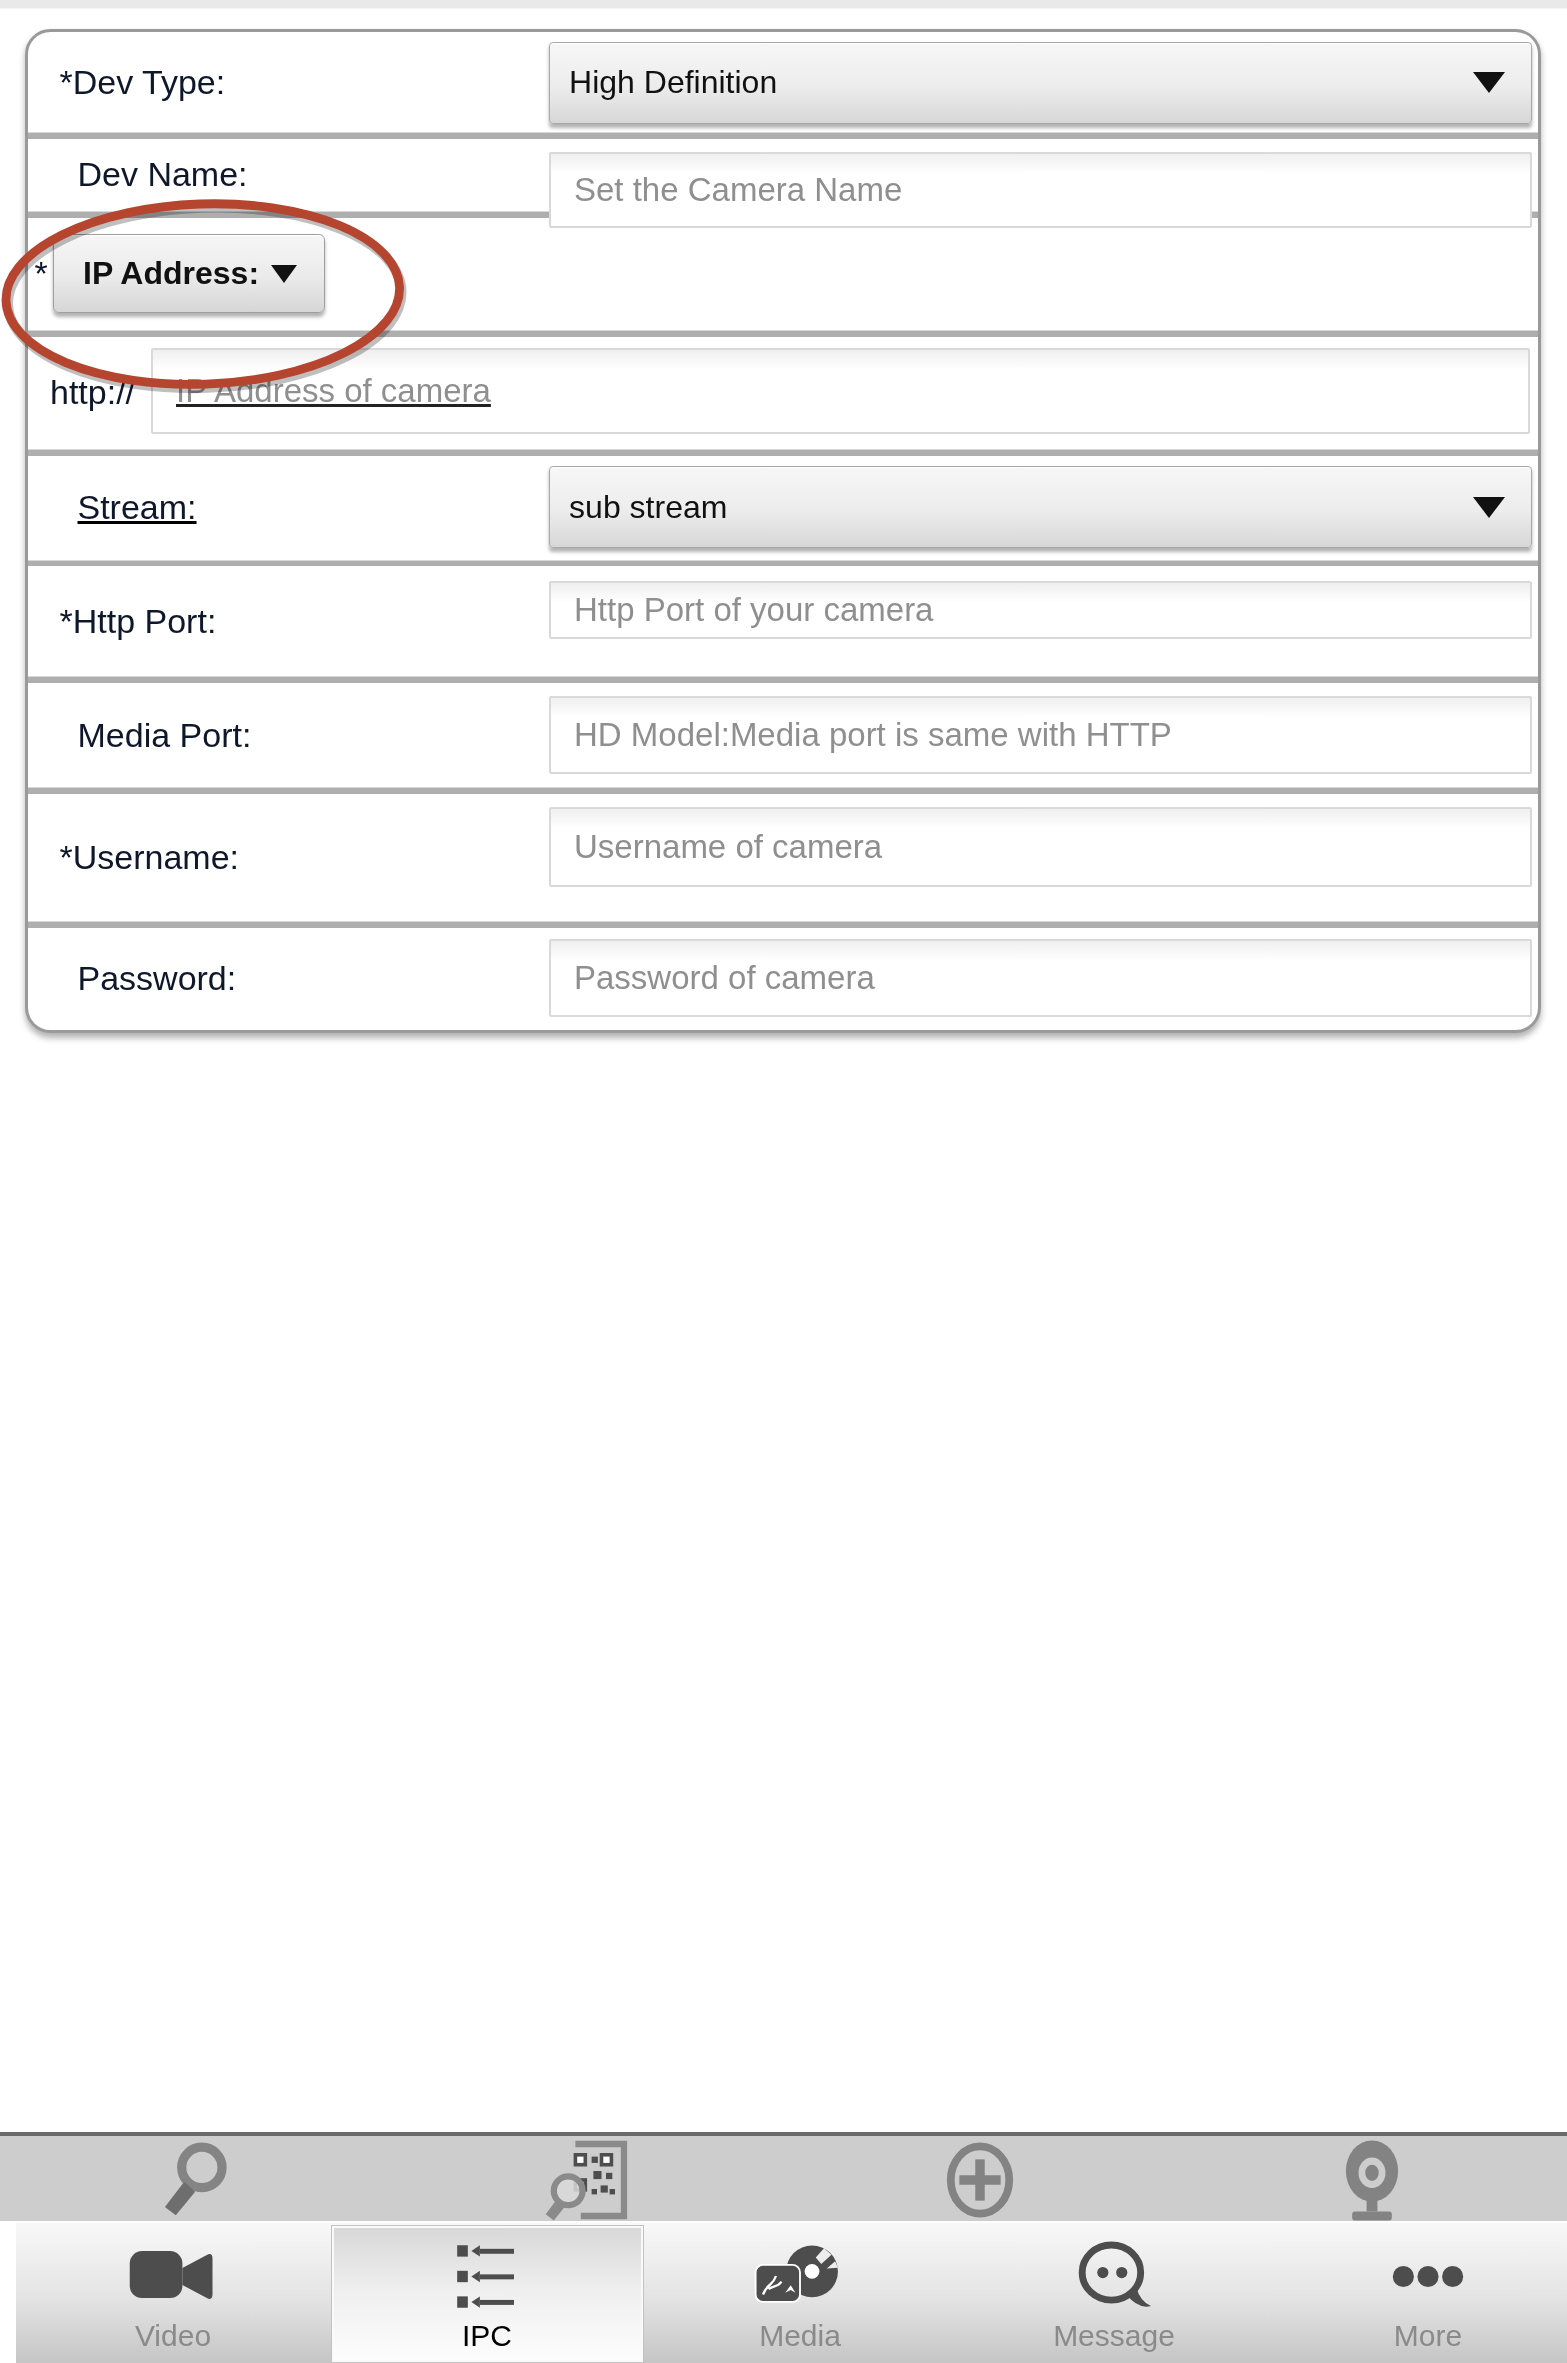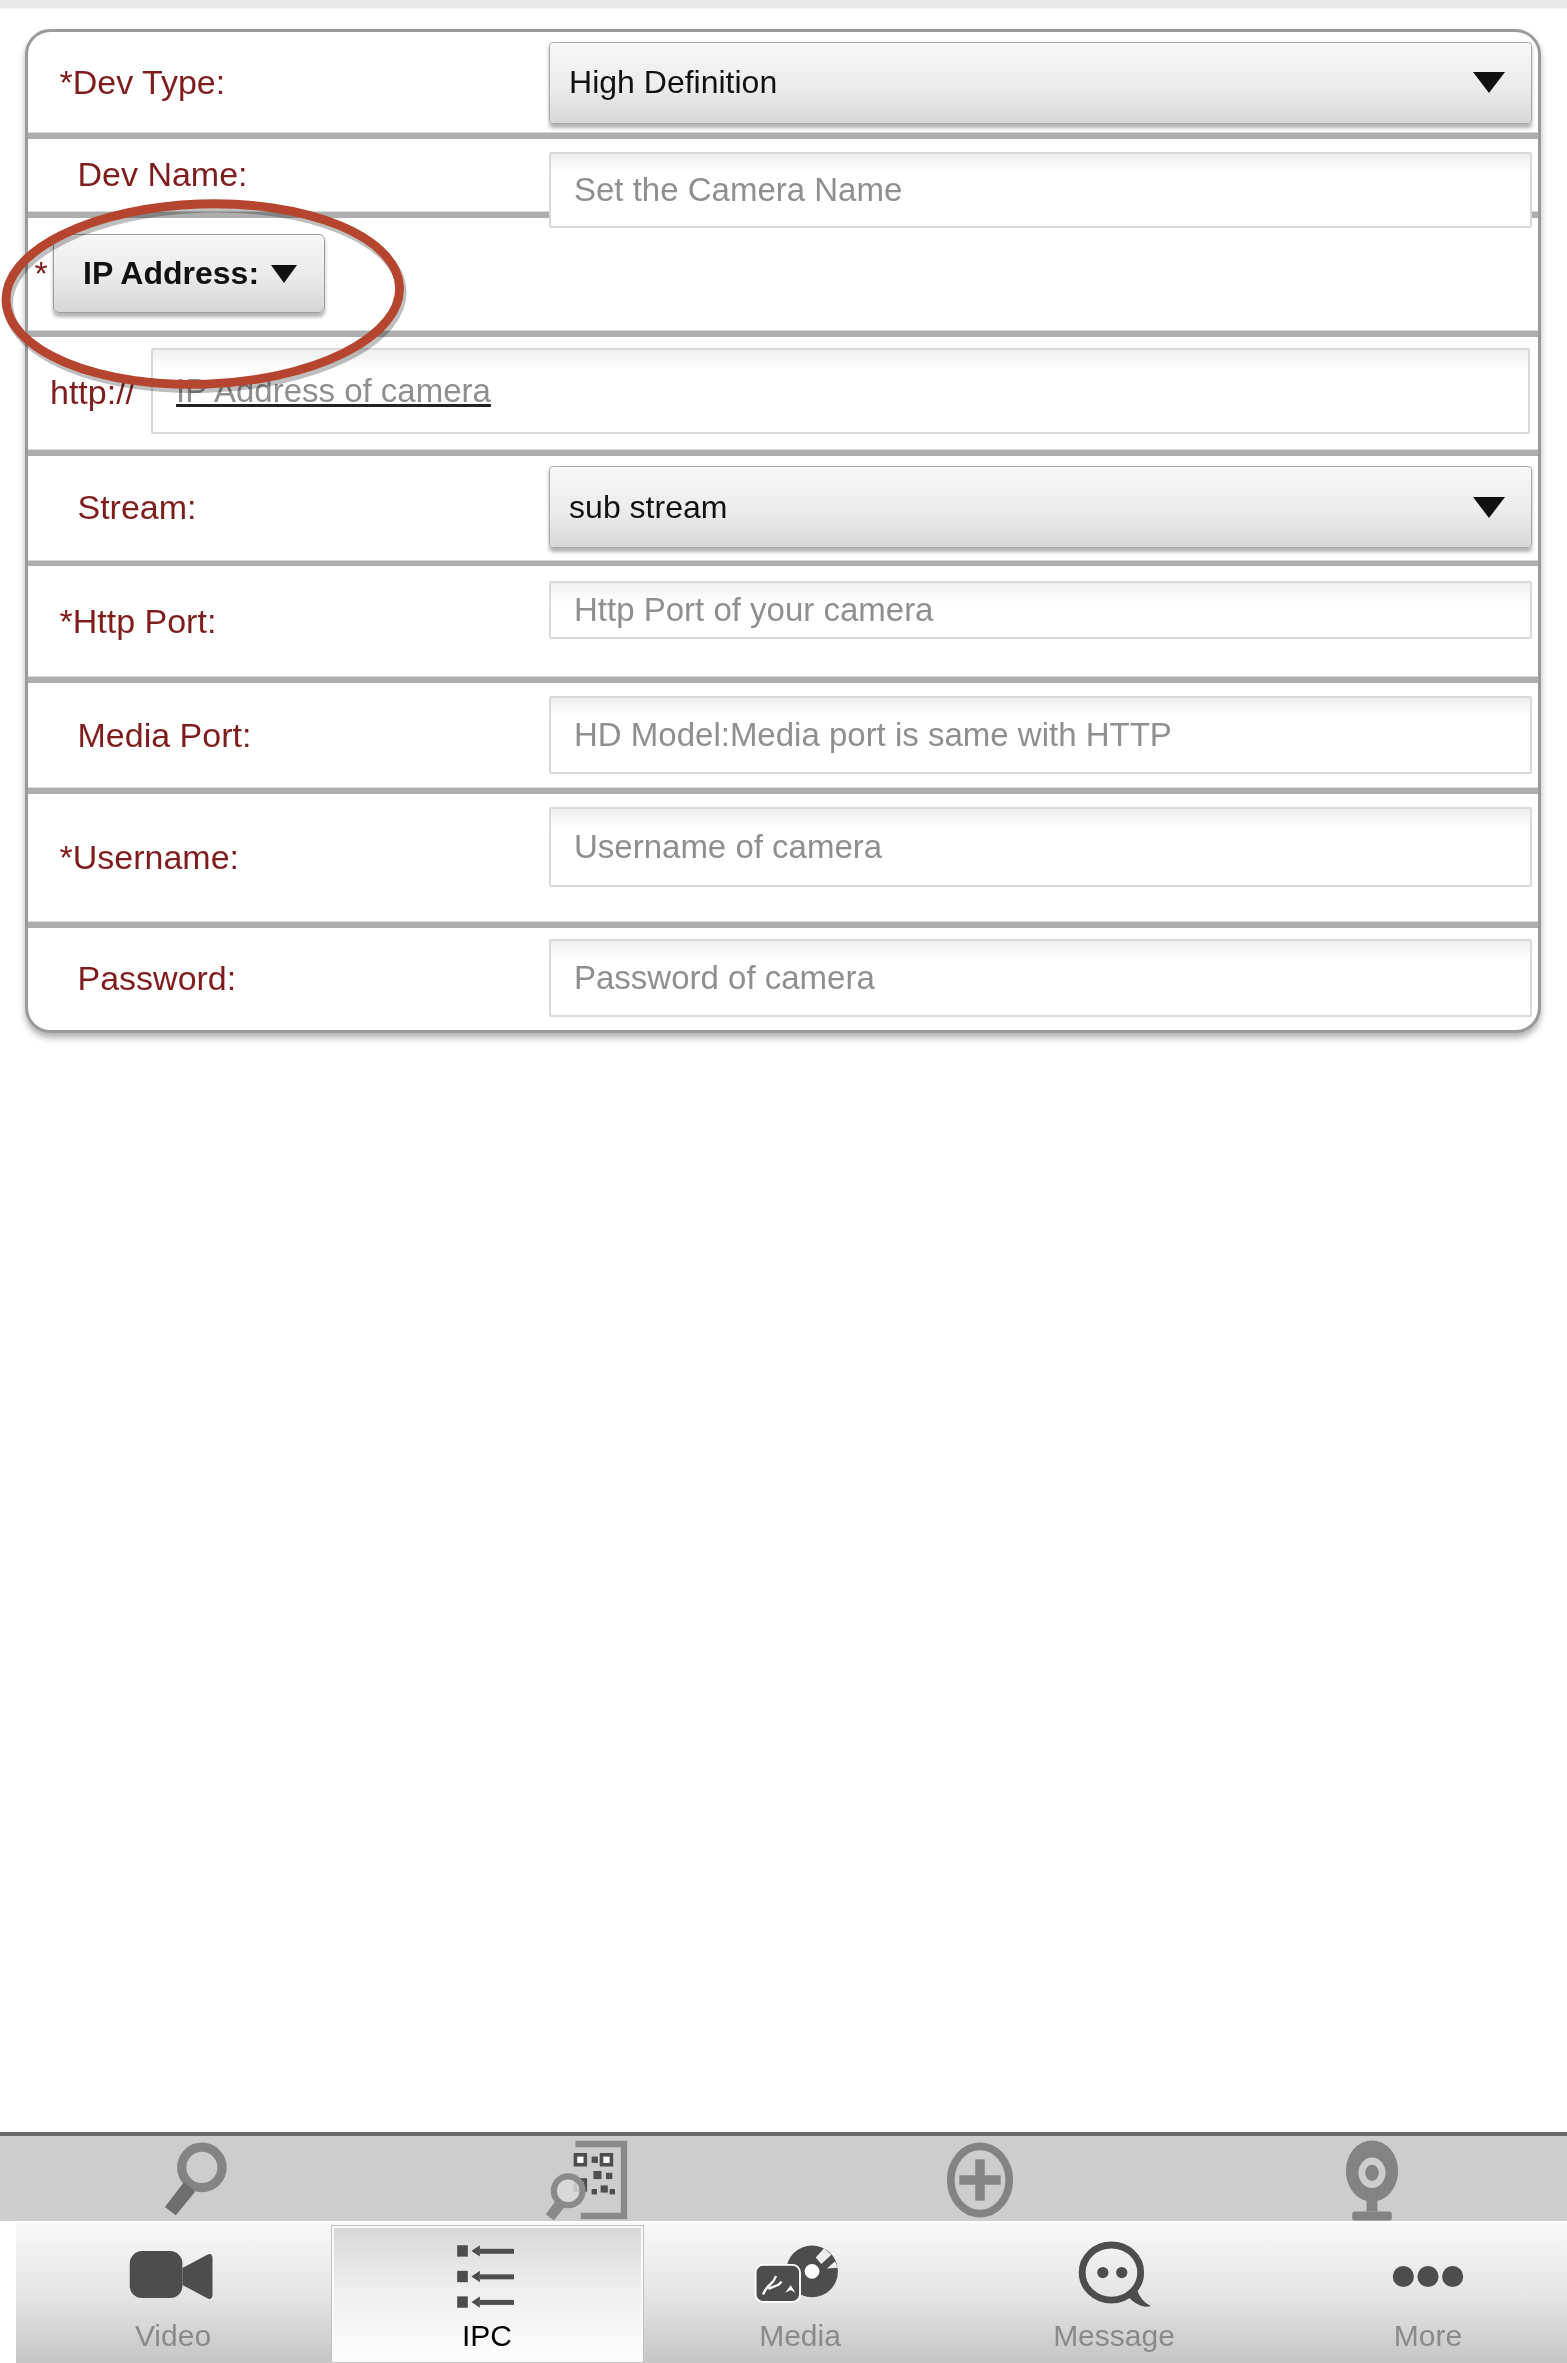--- a/index.html
+++ b/index.html
@@ -13,21 +13,21 @@
   
   .form-card{
     position:absolute;left:24.5px;top:29px;width:1516px;height:1004px;
     background:#ffffff;border:3.9px solid #9a9a9a;border-radius:25.5px;
     box-shadow:0 4.9px 6.9px rgba(0,0,0,.30);
     box-sizing:border-box;overflow:hidden;
     display:flex;flex-direction:column;
   }
   .row{position:relative;width:100%;flex:0 0 auto;display:flex;align-items:center;}
   .sep{flex:0 0 5.9px;background:#aeaeae;border-top:1px solid #d8d8d8;}
-  .lbl{font-size:34px;color:#7f1d1d;white-space:nowrap;}
+  .lbl{font-size:34px;color:#0f172a;white-space:nowrap;}
   .pad-star{padding-left:32px;}
   .pad-plain{padding-left:50px;}
 
   .tin{
     position:absolute;box-sizing:border-box;height:76px;
     border:2px solid #d9d9d9;border-radius:2px;
     background:linear-gradient(180deg,#efefef 0px,#ffffff 19.6px);
     font-family:"Liberation Sans", sans-serif;font-size:33px;color:#222;
     padding:0 0 0 23.5px;outline:none;
   }
@@ -113,21 +113,21 @@
     </div>
   </div>
   <div class="sep"></div>
 
   <div class="row" style="height:112px;">
     <span class="lbl" style="padding-left:22.5px;">http://</span>
     <input class="tin" style="left: 123px; top: 11.8px; width: 1379px; height: 86px; text-decoration: underline;" placeholder="IP Address of camera">
   </div>
   <div class="sep"></div>
 
-  <div class="row" style="height:104px;">
+  <div class="row" style="height:104px;text-decoration:underline;">
     <span class="lbl pad-plain">Stream:</span>
     <div class="spinner" style="left:521px;top:10.8px;width:983px;">
       <span class="spin-text">sub stream</span>
       <span class="tri"></span>
     </div>
   </div>
   <div class="sep"></div>
 
   <div class="row" style="height:110px;">
     <span class="lbl pad-star">*Http Port:</span>

